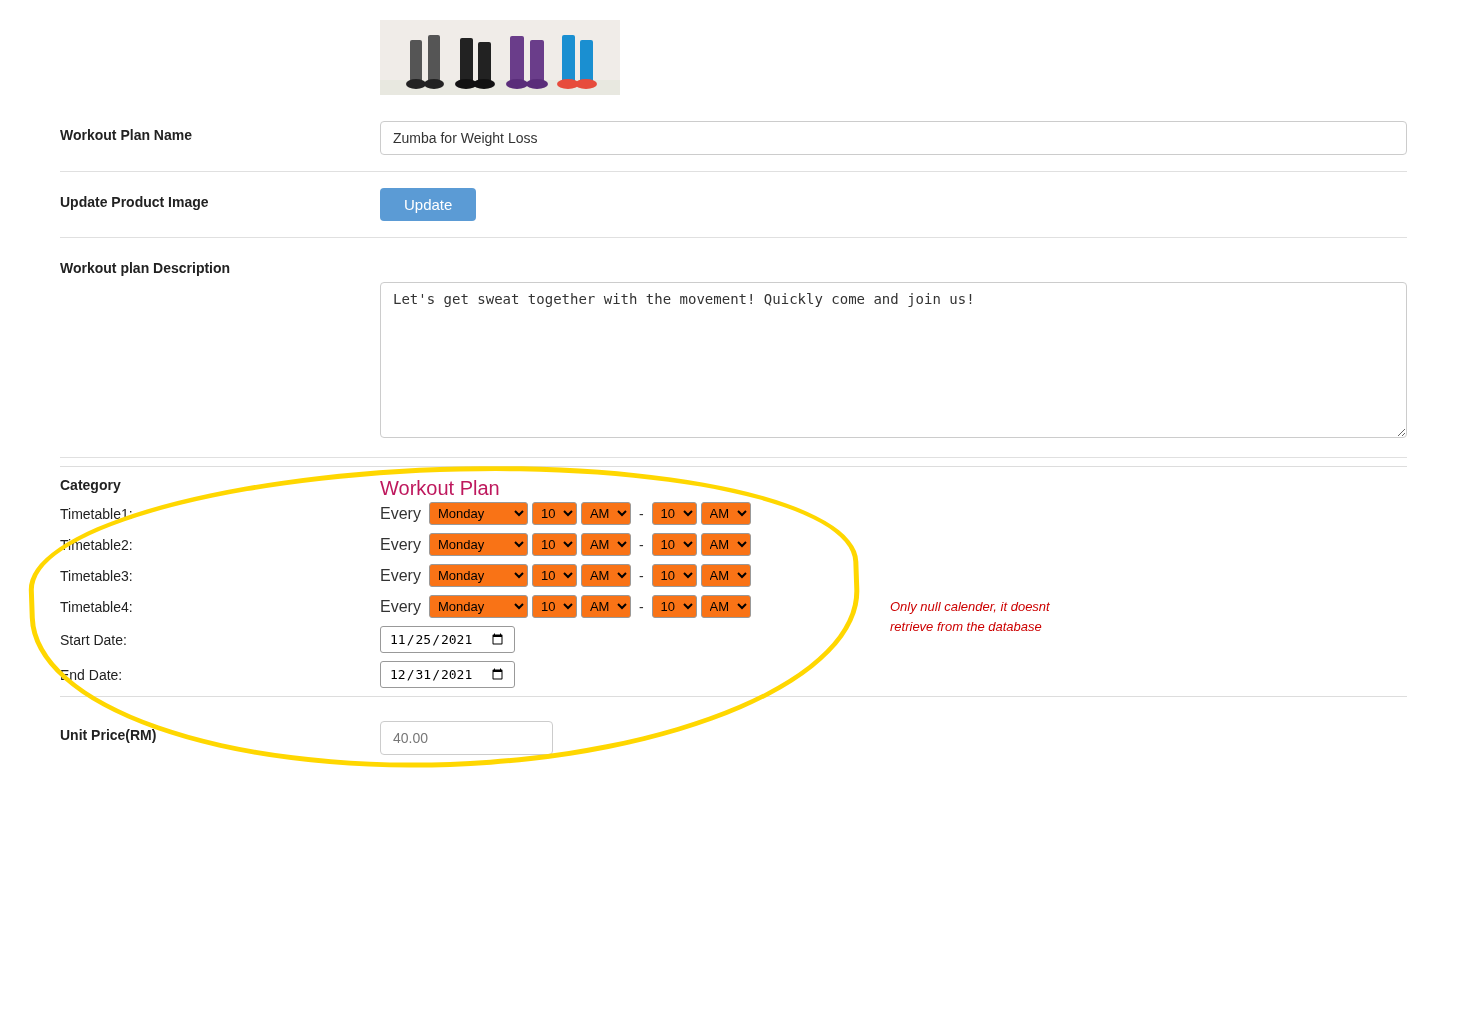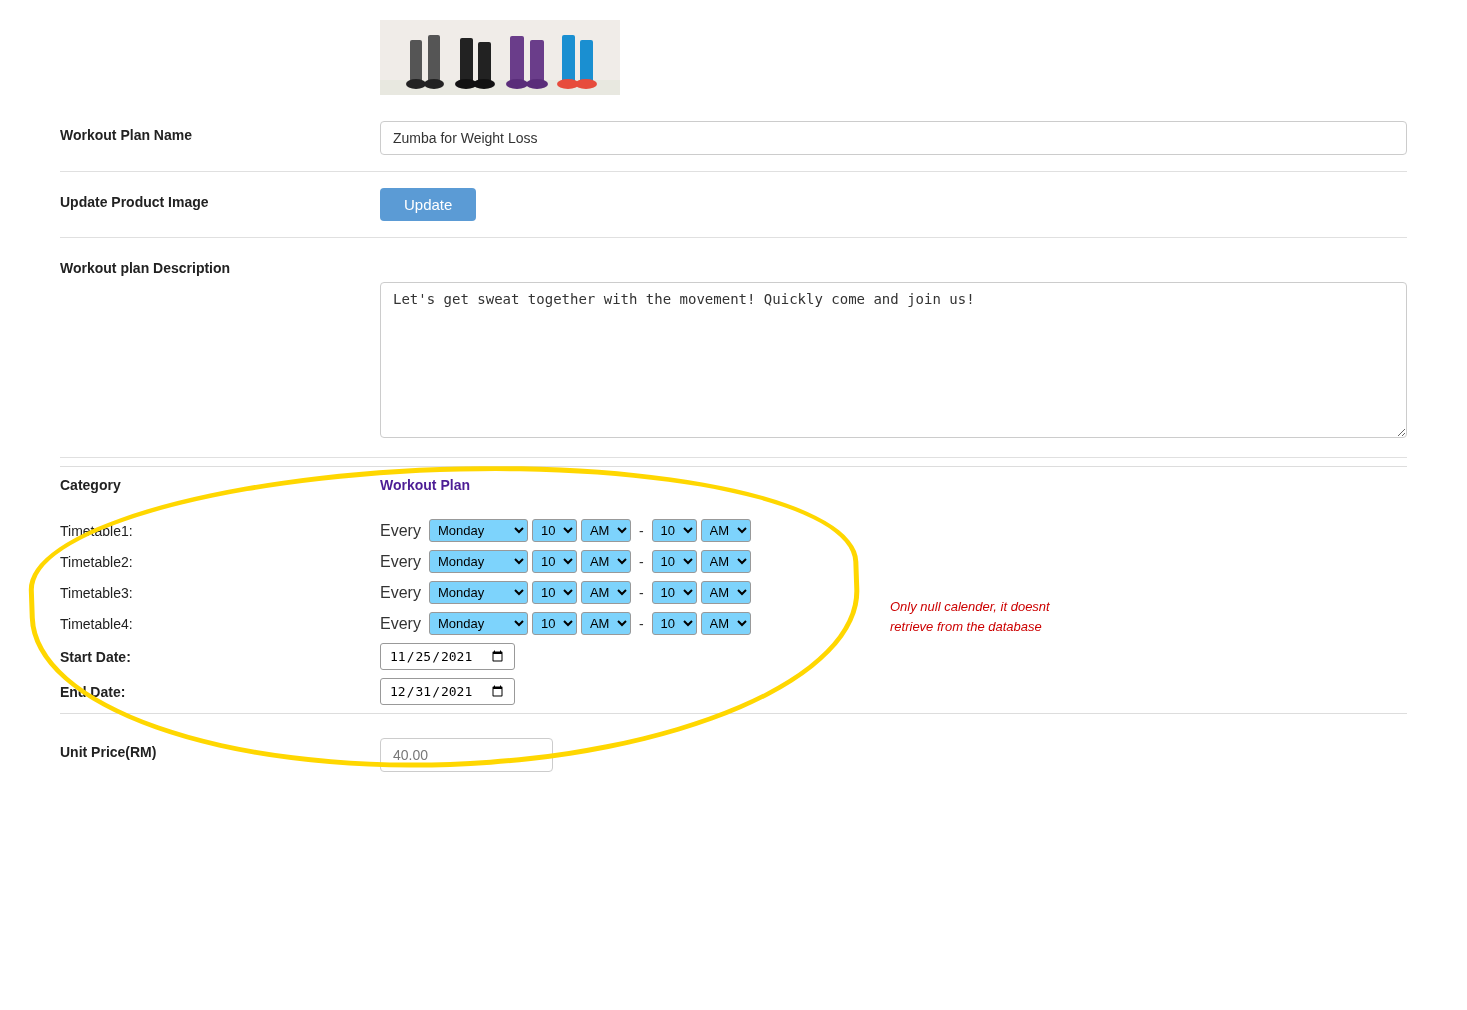--- a/index.html
+++ b/index.html
@@ -59,32 +59,32 @@
       margin-top: 28px;
     }
     
     .category-section {
       margin-top: 10px;
       position: relative;
     }
     .category-header {
       display: flex;
       gap: 0;
-      margin-bottom: 26px;
+      margin-bottom: 2px;
     }
     .category-header-label {
       width: 320px;
       font-weight: bold;
       font-size: 14px;
       color: #222;
     }
     .category-header-value {
-      font-weight: bold;
-      font-size: 14px;
-      color: #4c1d95;
+      font-weight: normal;
+      font-size: 20px;
+      color: #be185d;
     }
     .timetable-row {
       display: flex;
       align-items: center;
       margin-bottom: 8px;
     }
     .timetable-label {
       width: 320px;
       font-weight: normal;
       font-size: 14px;
@@ -97,36 +97,36 @@
     }
     .every-text {
       font-size: 16px;
       margin-right: 4px;
     }
     select {
       border: 1px solid #999;
       border-radius: 3px;
       padding: 2px 4px;
       font-size: 13px;
-      background: #7dd3fc;
+      background: #f97316;
       cursor: pointer;
     }
     .dash {
       margin: 0 4px;
       font-size: 14px;
     }
     
     .date-row {
       display: flex;
       align-items: center;
       margin-bottom: 8px;
     }
     .date-label {
       width: 320px;
-      font-weight: bold;
+      font-weight: normal;
       font-size: 14px;
       color: #222;
     }
     input[type="date"] {
       border: 1px solid #999;
       border-radius: 3px;
       padding: 4px 8px;
       font-size: 13px;
     }
     

